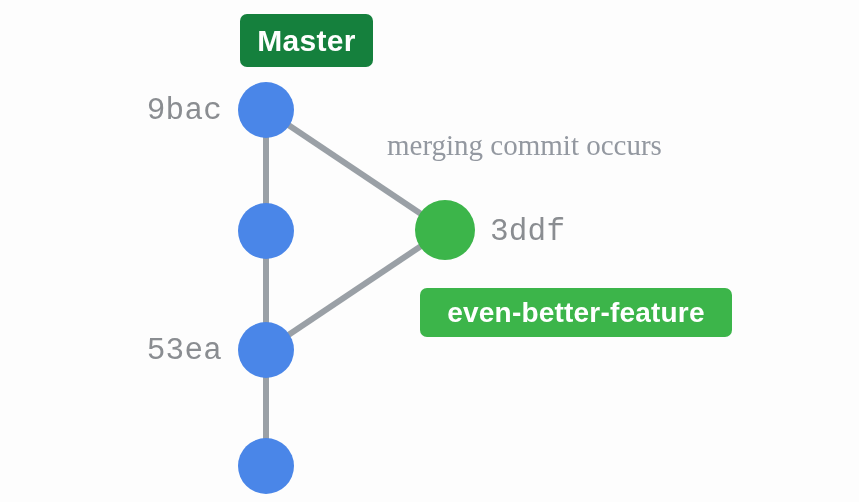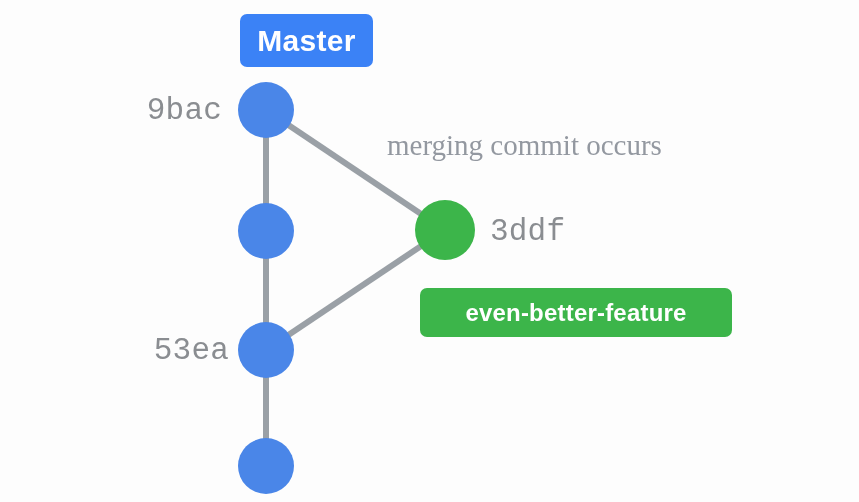--- a/index.html
+++ b/index.html
@@ -61,31 +61,31 @@
     color: #ffffff;
     font-weight: bold;
     white-space: nowrap;
     box-sizing: border-box;
   }
   #badge-master {
     left: 240px;
     top: 14px;
     width: 133px;
     height: 53px;
-    background: #3b82f6;
+    background: #15803d;
     font-size: 30px;
     letter-spacing: 0.3px;
   }
   #badge-feature {
     left: 420px;
     top: 288px;
     width: 312px;
     height: 49px;
     background: #3cb54a;
-    font-size: 24px;
+    font-size: 28px;
     letter-spacing: 0.2px;
   }
 </style>
 </head>
 <body>
 
 <div id="canvas">
 
   <svg id="graph-svg" viewBox="0 0 859 502" xmlns="http://www.w3.org/2000/svg">
     <g>
@@ -104,19 +104,19 @@
     </g>
   </svg>
 
   <div class="branch-badge" id="badge-master">Master</div>
 
   <div class="branch-badge" id="badge-feature">even-better-feature</div>
 
   <div class="commit-label left" style="left:112px; top:110px; width:110px;">9bac</div>
 
 
-  <div class="commit-label left" style="left:119px; top:350px; width:110px;">53ea</div>
+  <div class="commit-label left" style="left:112px; top:350px; width:110px;">53ea</div>
 
   <div class="commit-label right" style="left:490px; top:231px;">3ddf</div>
 
   <div class="annotation" style="left:387px; top:145px;font-family:Liberation Serif, serif;">merging commit occurs</div>
 
 </div>
 
 </body></html>

